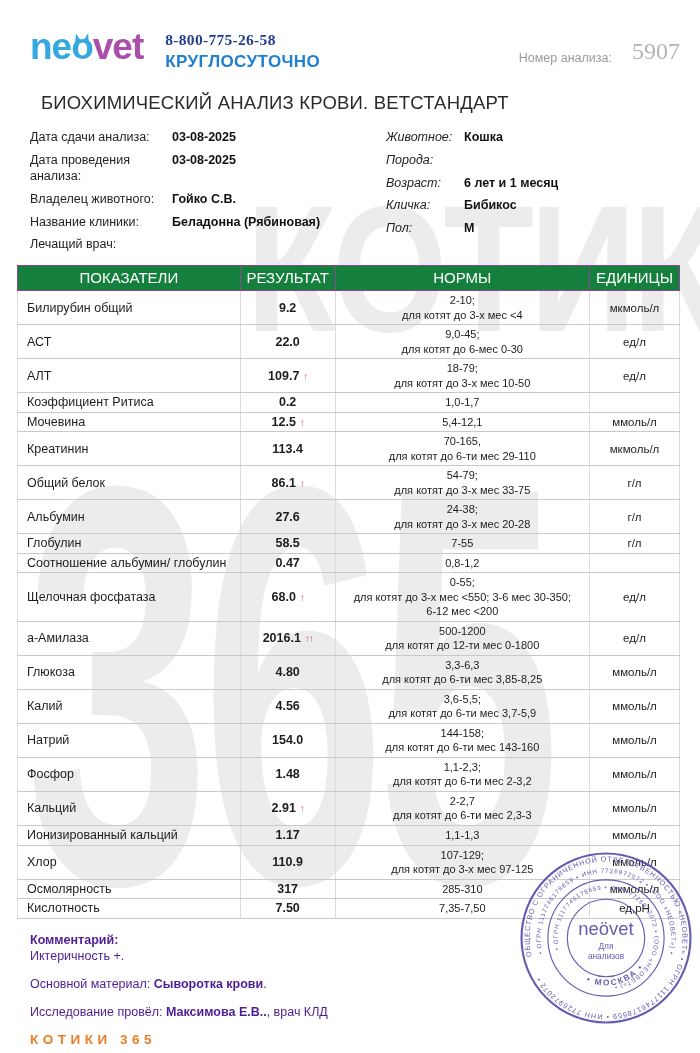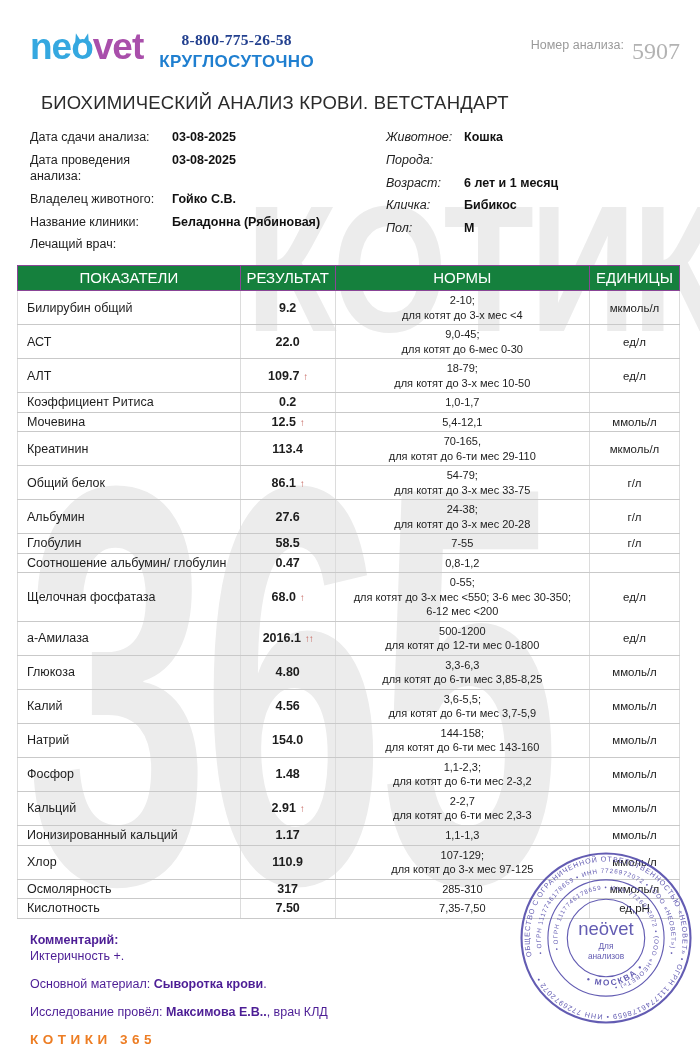--- a/index.html
+++ b/index.html
@@ -13,24 +13,24 @@
   
   .header{display:flex;align-items:flex-start;padding:28px 20px 0 30px;}
   .logo{font-size:37px;font-weight:bold;line-height:1;letter-spacing:-1px;}
   .logo .ne,.logo .o{color:#35a8e0;}
   .logo .vet{color:#a94fab;}
   .logo .o{position:relative;display:inline-block;}
   .logo .o::before,.logo .o::after{content:"";position:absolute;width:0;height:0;border-style:solid;
      border-width:0 3.5px 9px 3.5px;border-color:transparent transparent #35a8e0 transparent;top:5px;}
   .logo .o::before{left:3px;transform:rotate(-14deg);}
   .logo .o::after{right:3px;transform:rotate(14deg);}
-  .phone-block{margin-left:16px;padding-top:3px;text-align:center;}
+  .phone-block{margin-left:22px;padding-top:3px;}
   .phone{font-family:"Liberation Serif",serif;font-weight:bold;font-size:15.5px;color:#23408f;letter-spacing:.3px;}
   .phone-sub{font-size:17px;font-weight:bold;color:#1f7fd0;margin-top:3px;letter-spacing:.4px;}
-  .analysis-no{margin-left:auto;display:flex;align-items:flex-start;gap:8px;padding-top:10px;}
+  .analysis-no{margin-left:auto;display:flex;align-items:flex-end;gap:20px;padding-top:10px;}
   .an-label{font-size:12.5px;color:#9a9a9a;}
   .an-value{font-family:"Liberation Serif",serif;font-size:24px;color:#b3b3b3;}
   
   .title{text-align:left;font-size:18.5px;color:#2b2b2b;margin-top:20px;letter-spacing:.2px;padding-left:41px;}
   
   .meta{display:flex;margin:15px 30px 0;}
   .meta-col.left{width:356px;flex:none;}
   .meta-row{display:flex;margin-bottom:6.5px;font-size:12.5px;line-height:1.3;}
   .left .meta-label{width:142px;flex:none;}
   .right .meta-label{width:78px;flex:none;font-style:italic;}

